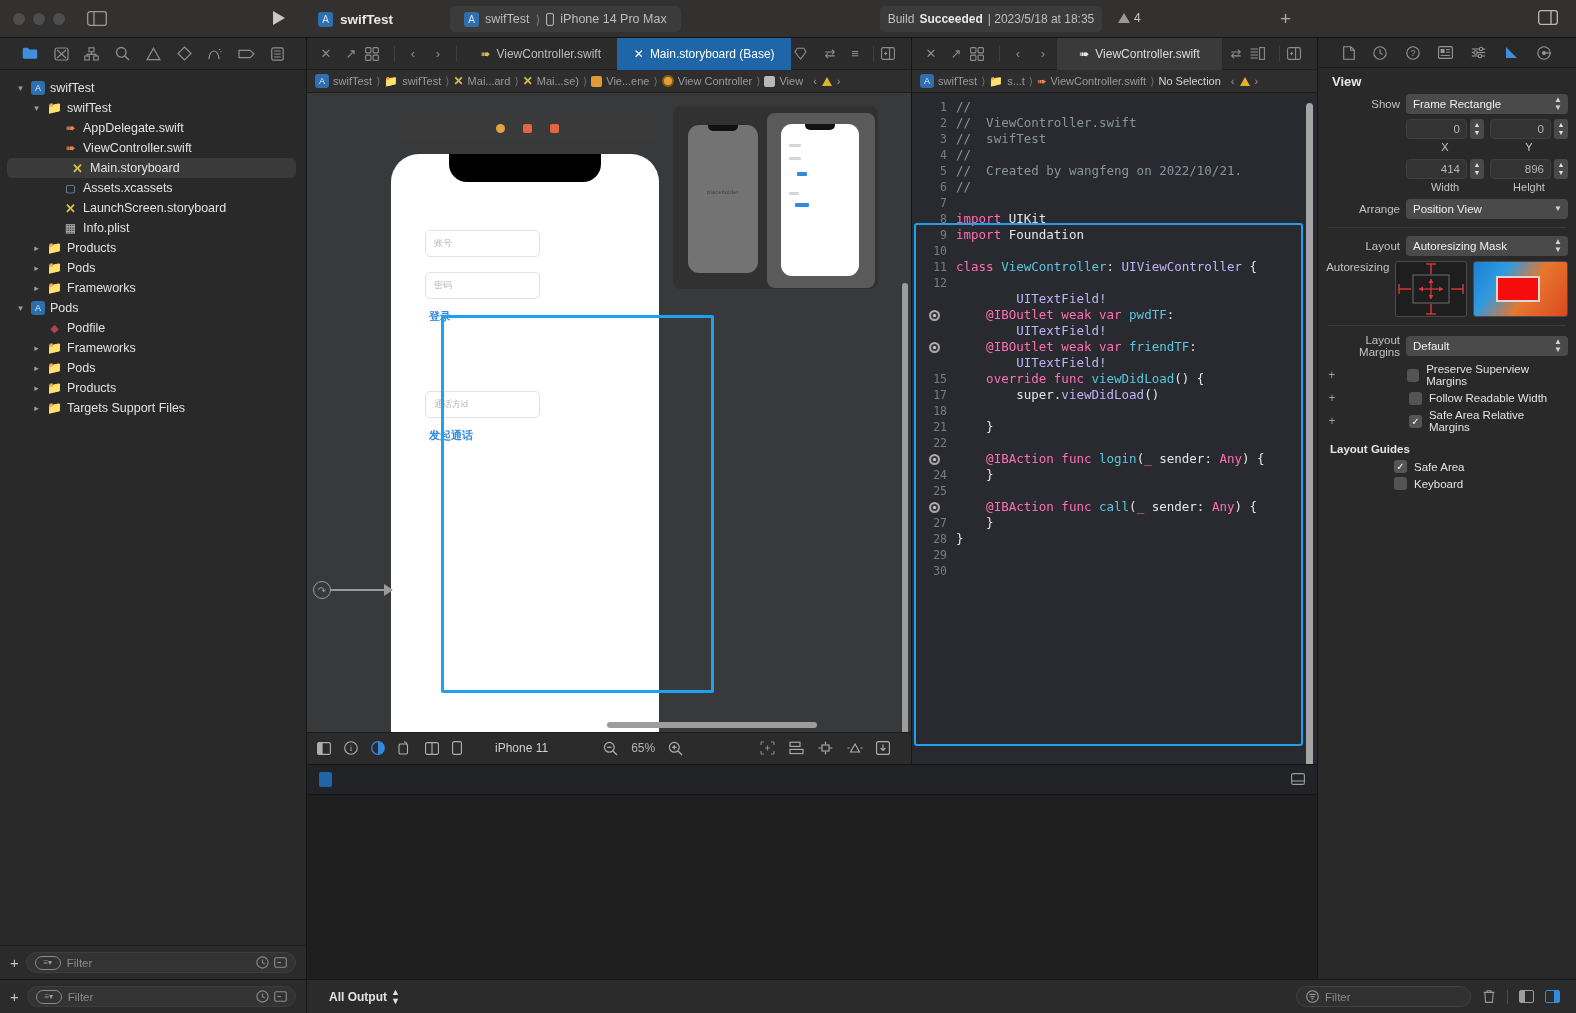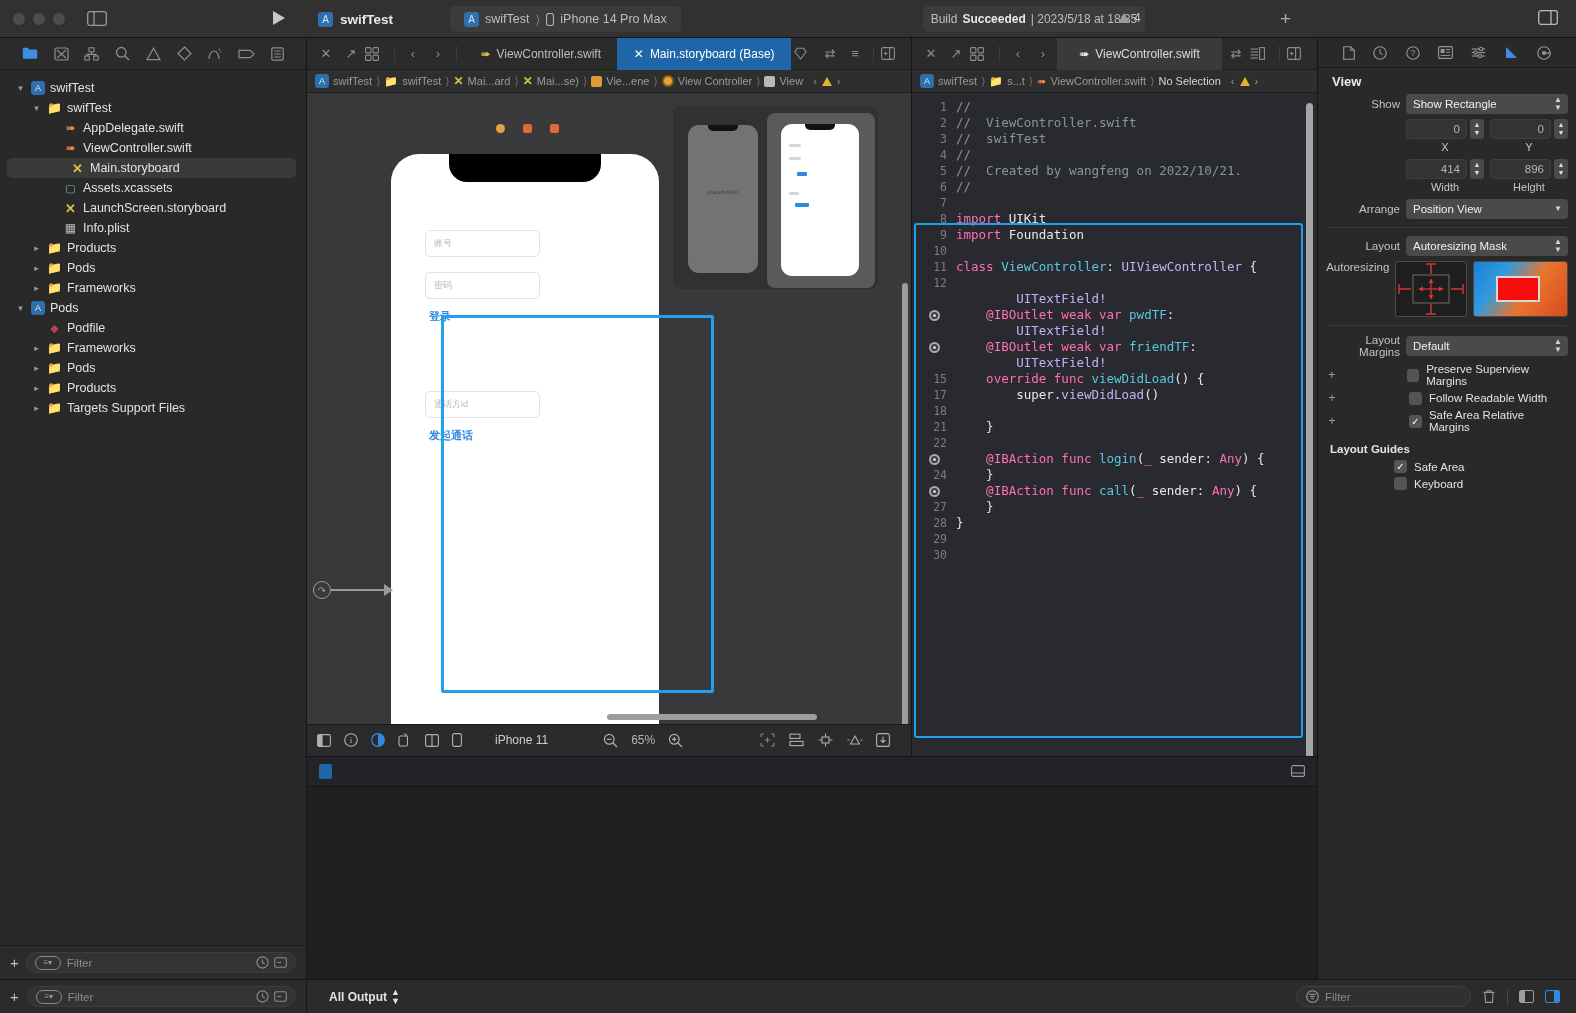--- a/index.html
+++ b/index.html
@@ -43,21 +43,21 @@
     position: absolute; left: 450px; top: 6px; height: 26px;
     display: flex; align-items: center; gap: 6px;
     padding: 0 14px; border-radius: 5px; background: #3b3b3b;
     font-size: 12.5px; color: #bdbdbd;
   }
   .scheme-box .sep { color: #7d7d7d; }
   .status-box {
     position: absolute; left: 880px; top: 6px; height: 26px; width: 222px;
     display: flex; align-items: center; justify-content: center; gap: 5px;
     border-radius: 5px; background: #3b3b3b;
-    font-size: 12px; color: #bfbfbf; margin-left: 43px;
+    font-size: 12px; color: #bfbfbf;
   }
   .status-box b { color: #e8e8e8; font-weight: bold; }
   .warn-count {
     position: absolute; left: 1118px; top: 11px;
     display: flex; align-items: center; gap: 4px;
     font-size: 12px; color: #c9c9c9;
   }
   .tri-warn {
     width: 0; height: 0; border-left: 6px solid transparent;
     border-right: 6px solid transparent; border-bottom: 10px solid #9a9a9a;
@@ -1064,20 +1064,24 @@
                   <span class="gutter-ib">
                     <span class="ibullet"></span>
                   </span>
                   <span class="ctext"><span class="c-kw">    @IBAction func </span><span class="c-fn">login</span><span class="c-plain">(</span><span class="c-kw">_ </span><span class="c-plain">sender: </span><span class="c-attr">Any</span><span class="c-plain">) {</span></span>
                 </div>
                 <div class="cline">
                   <span class="gutter">24</span>
                   <span class="ctext"><span class="c-plain">    }</span></span>
                 </div>
                 <div class="cline">
+                  <span class="gutter">25</span>
+                  <span class="ctext"></span>
+                </div>
+                <div class="cline">
                   <span class="gutter-ib">
                     <span class="ibullet"></span>
                   </span>
                   <span class="ctext"><span class="c-kw">    @IBAction func </span><span class="c-fn">call</span><span class="c-plain">(</span><span class="c-kw">_ </span><span class="c-plain">sender: </span><span class="c-attr">Any</span><span class="c-plain">) {</span></span>
                 </div>
                 <div class="cline">
                   <span class="gutter">27</span>
                   <span class="ctext"><span class="c-plain">    }</span></span>
                 </div>
                 <div class="cline">
@@ -1163,21 +1167,21 @@
             </svg>
         </span>
       </div>
 
       <div class="insp-title">View</div>
 
       <div class="insp-body">
         <div class="frow">
           <span class="flabel">Show</span>
           <span class="select">
-            <span>Show Rectangle</span>
+            <span>Frame Rectangle</span>
             <span class="arrows">
                 <span>▲</span>
                 <span>▼</span>
               </span>
           </span>
         </div>
 
         <div class="pairrow" style="margin-bottom:2px;">
           <span class="pair">
             <span class="numfield" style="flex:1 1 auto;">0</span>

